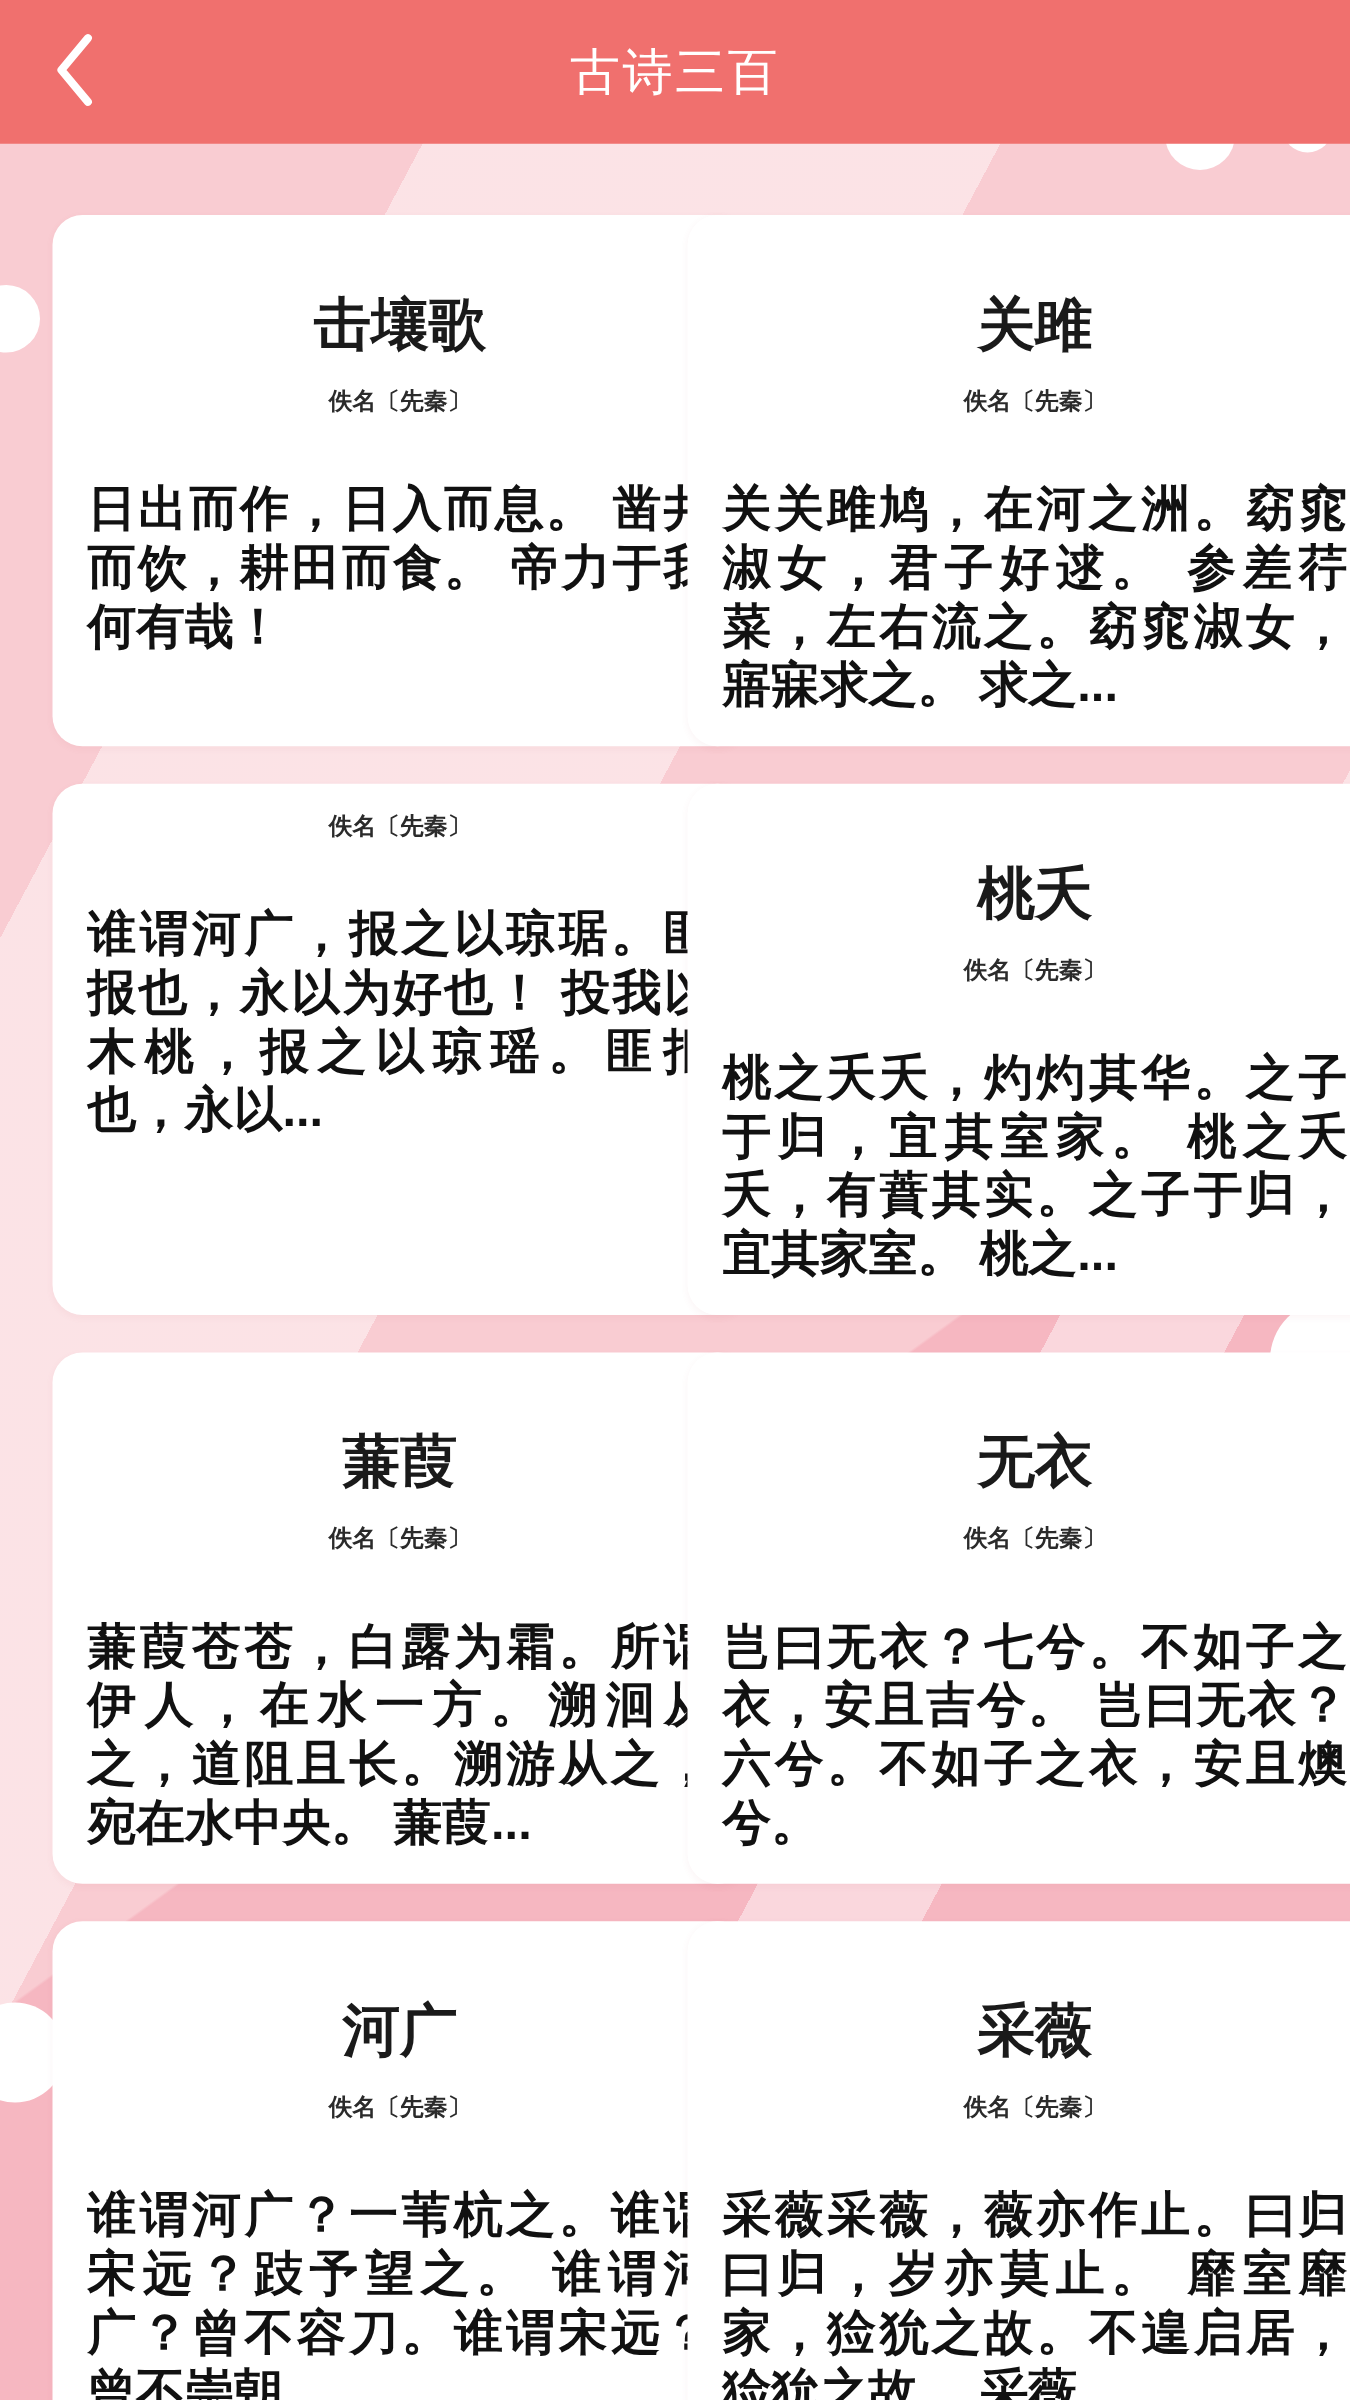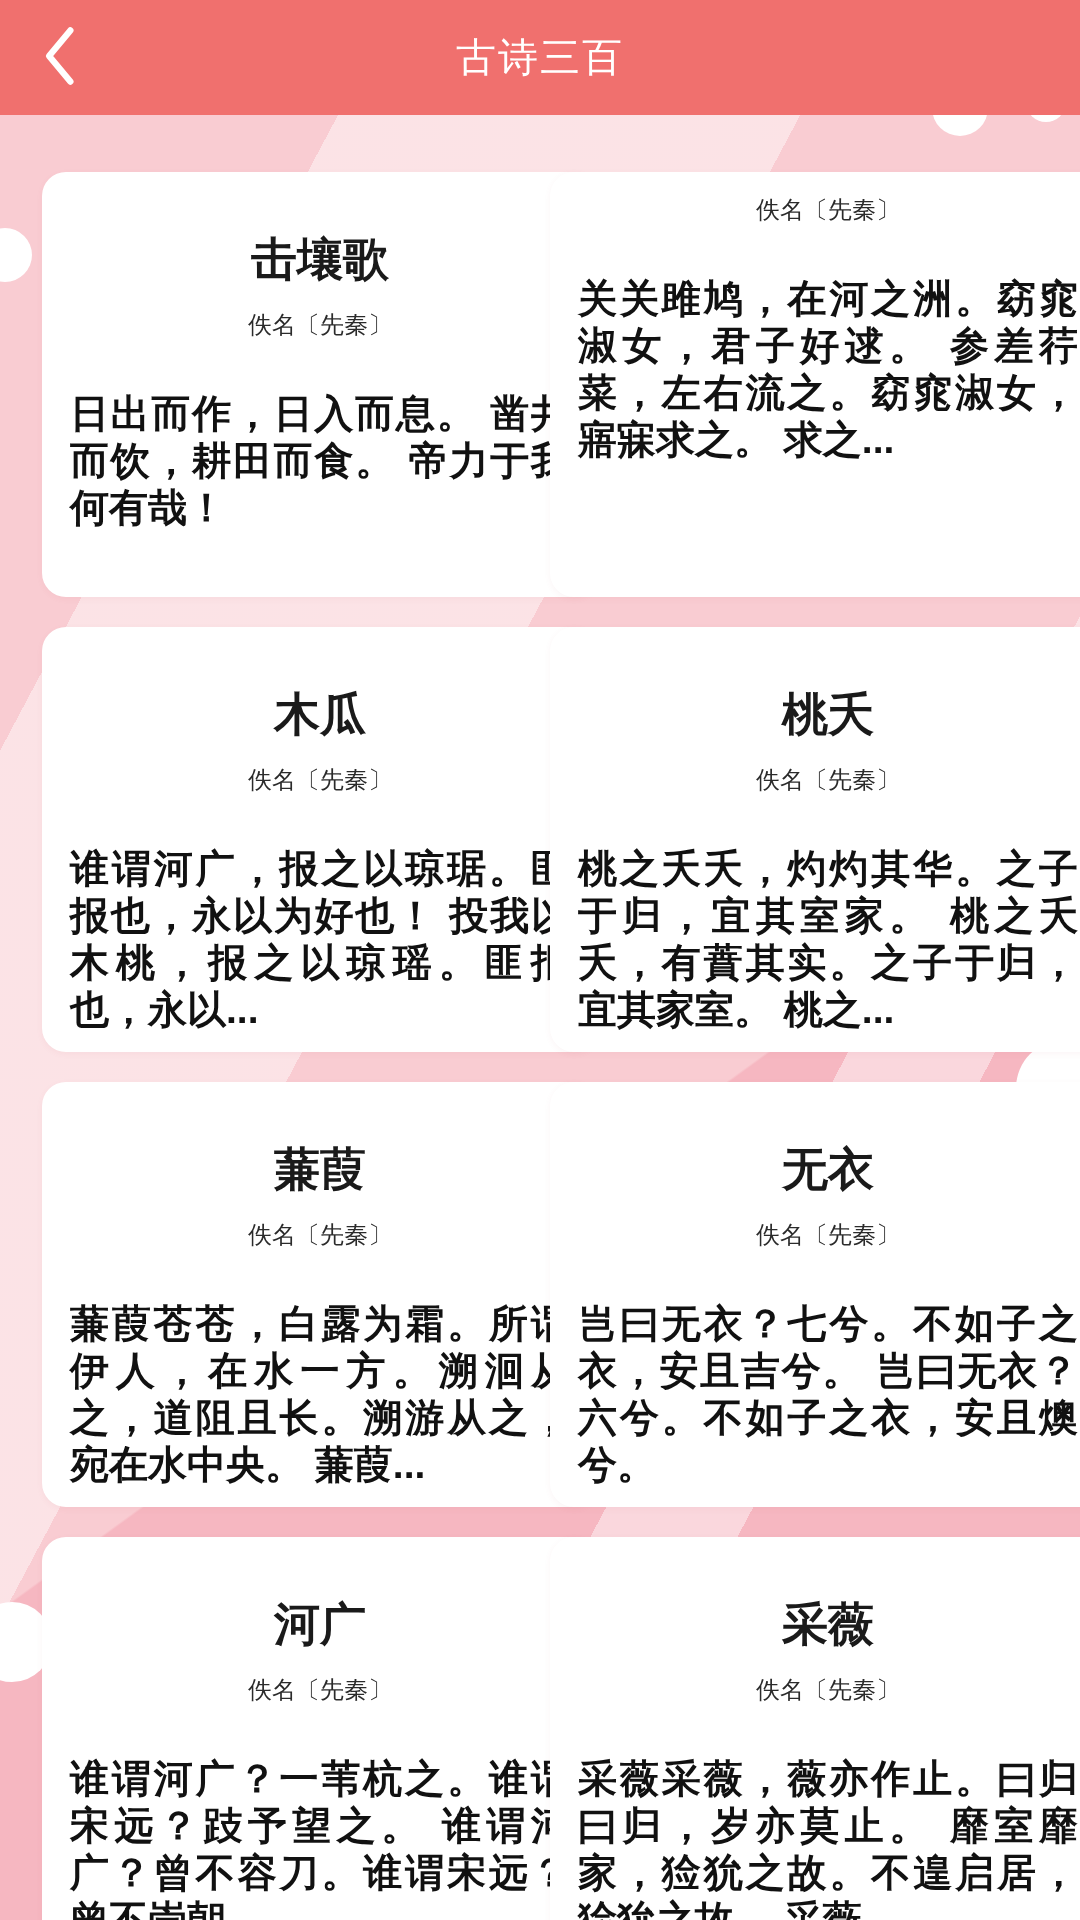--- a/index.html
+++ b/index.html
@@ -58,22 +58,22 @@
     width:556px; height:425px; background:var(--card-bg);
     border-radius:24px; padding:0 28px; overflow:hidden;
     text-align:center; cursor:pointer;
     box-shadow:0 2px 6px rgba(180,90,100,0.06);
   }
   .card-title {
     margin-top:60px; font-size:46px; line-height:1.2;
     font-weight:700; color:var(--title-color);
   }
   .card-author {
-    margin-top:24px; font-size:24px; line-height:1.2;
-    font-weight:400; color:var(--author-color);text-align:center;
+    margin-top:24px; font-size:19px; line-height:1.2;
+    font-weight:700; color:var(--author-color);text-align:center;
   }
   .card-body {
     margin-top:50px; font-size:39px; line-height:47px;
     font-weight:700; color:var(--body-color); text-align:left;
     text-align:justify; text-justify:inter-ideograph;
   }
 </style>
 </head>
 <body>
 
@@ -98,25 +98,25 @@
     <div class="header-title">古诗三百</div>
   </header>
 
   <main class="poem-grid">
       <article class="card">
         <h2 class="card-title">击壤歌</h2>
         <div class="card-author">佚名〔先秦〕</div>
         <div class="card-body">日出而作，日入而息。 凿井而饮，耕田而食。 帝力于我何有哉！</div>
       </article>
       <article class="card">
+        <h2 class="card-title">关雎</h2>
         <div class="card-author">佚名〔先秦〕</div>
         <div class="card-body">关关雎鸠，在河之洲。窈窕淑女，君子好逑。 参差荇菜，左右流之。窈窕淑女，寤寐求之。 求之...</div>
       </article>
       <article class="card">
-        <h2 class="card-title">木瓜</h2>
         <div class="card-author">佚名〔先秦〕</div>
         <div class="card-body">谁谓河广，报之以琼琚。匪报也，永以为好也！ 投我以木桃，报之以琼瑶。匪报也，永以...</div>
       </article>
       <article class="card">
         <h2 class="card-title">桃夭</h2>
         <div class="card-author">佚名〔先秦〕</div>
         <div class="card-body">桃之夭夭，灼灼其华。之子于归，宜其室家。 桃之夭夭，有蕡其实。之子于归，宜其家室。 桃之...</div>
       </article>
       <article class="card">
         <h2 class="card-title">蒹葭</h2>

